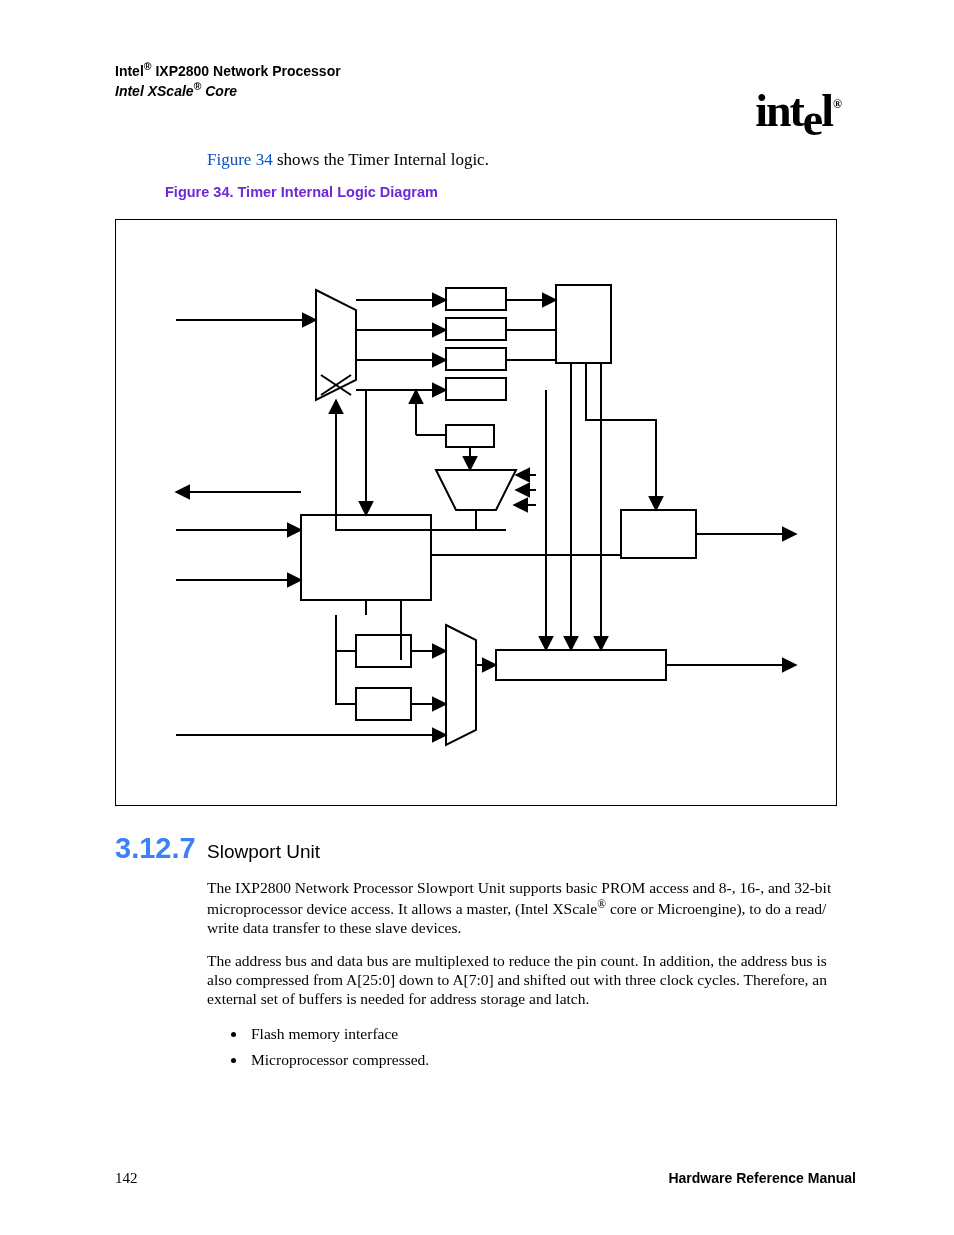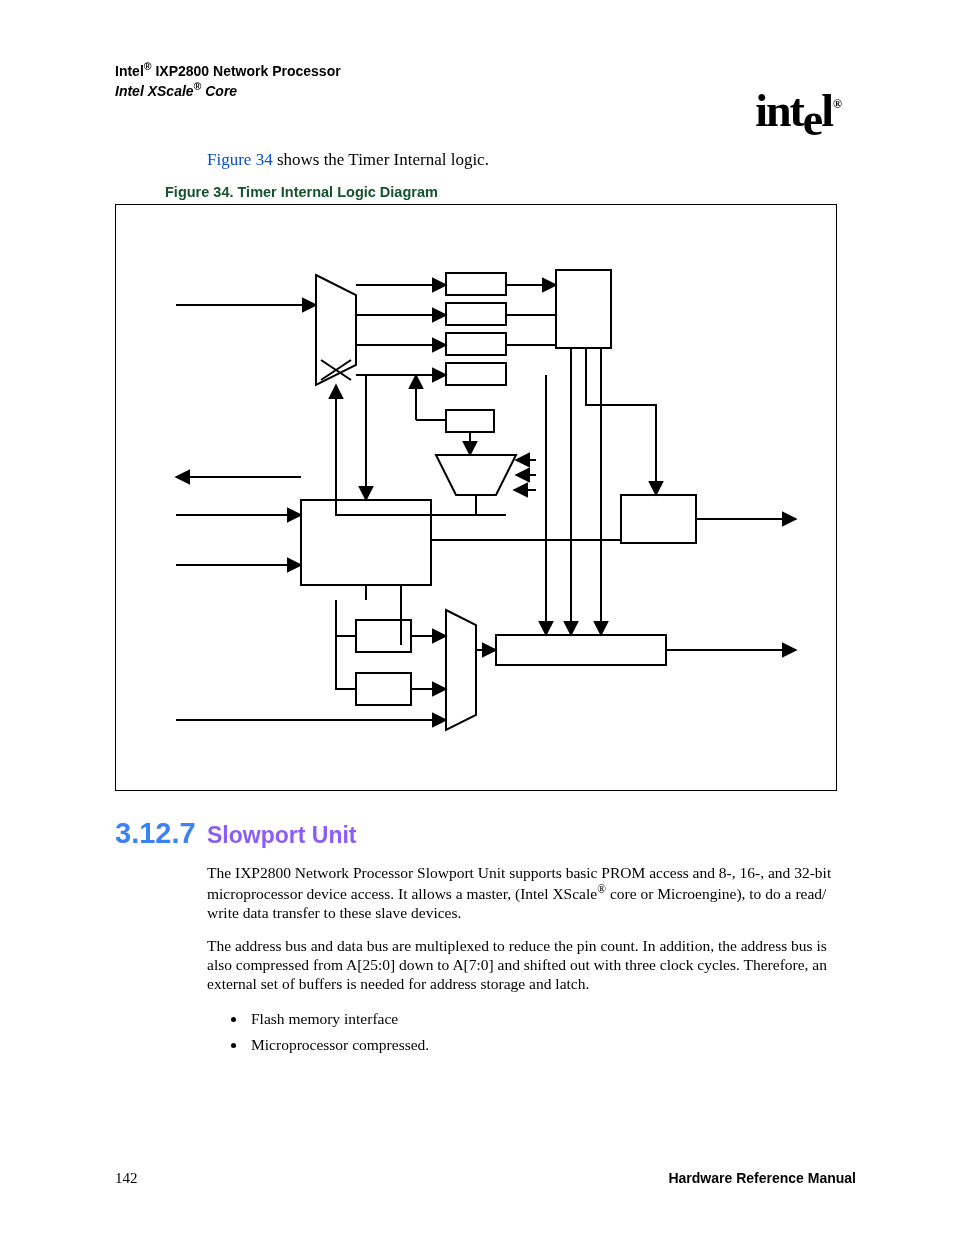--- a/index.html
+++ b/index.html
@@ -37,23 +37,23 @@
     font-size: 46px;
     letter-spacing: -2px;
   }
   .logo .drop { position: relative; top: 9px; }
   .logo .rsym { font-size: 12px; vertical-align: super; position: relative; top: -2px; left: 1px; }
   .intro-line { margin: 50px 0 10px 92px; font-size: 17px; }
   .intro-line .figlink { color: #0a4fc8; }
   .fig-caption {
     font-family: Arial, Helvetica, sans-serif;
     font-weight: bold;
-    color: #14532d;
+    color: #6d28d9;
     font-size: 14.5px;
-    margin: 14px 0 4px 50px;
+    margin: 14px 0 19px 50px;
   }
   .diagram-frame {
     border: 1px solid #000;
     width: 720px;
     height: 585px;
     margin-left: 0;
     position: relative;
     overflow: hidden;
   }
   .diagram-frame svg { position: absolute; left: 0; top: 0; }
@@ -64,23 +64,23 @@
   }
   .section-num {
     font-family: Arial, Helvetica, sans-serif;
     font-weight: bold;
     color: #3b82f6;
     font-size: 29px;
     width: 92px;
   }
   .section-title {
     font-family: Arial, Helvetica, sans-serif;
-    font-weight: bold;
-    color: #8b5cf6;
-    font-size: 23px;
+    font-weight: normal;
+    color: #000000;
+    font-size: 19px;
   }
   .body-p {
     margin: 14px 0 0 92px;
     font-size: 15.5px;
     line-height: 1.22;
     width: 630px;
     text-align: left;
   }
   ul.bul {
     margin: 12px 0 0 92px;

